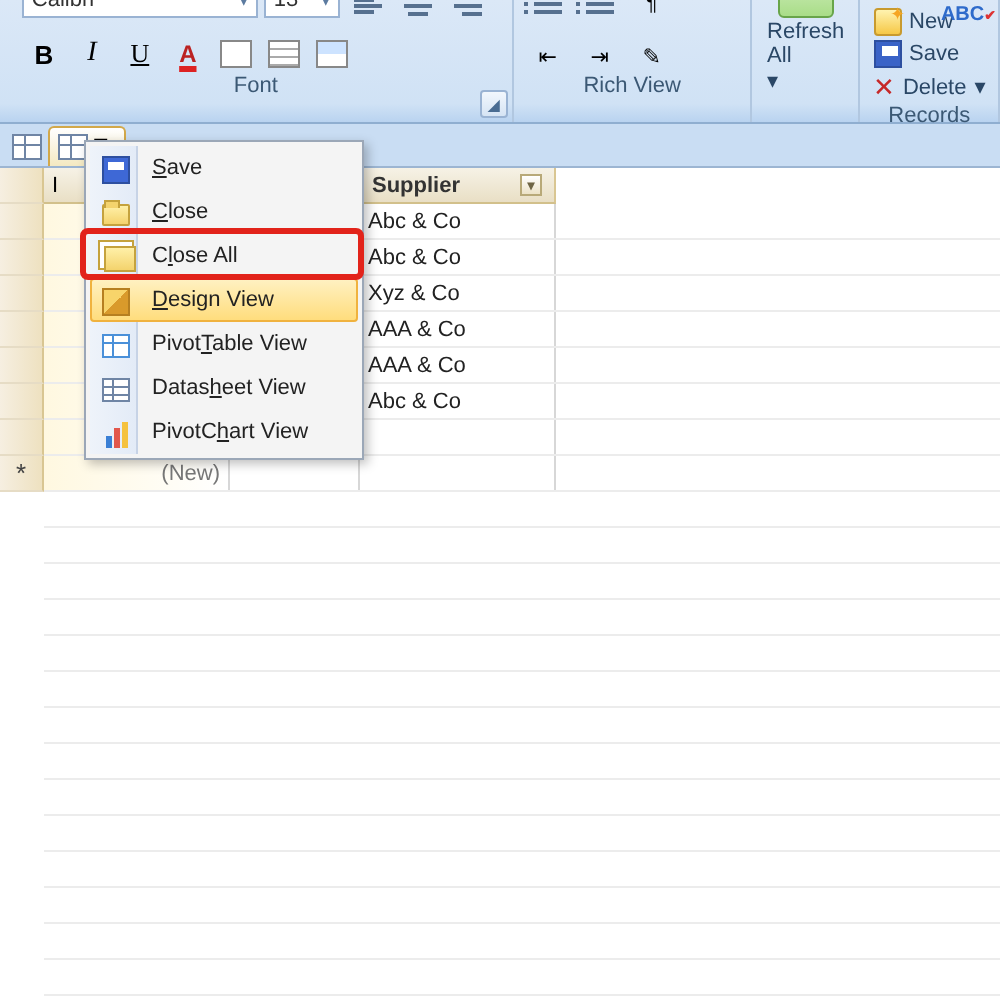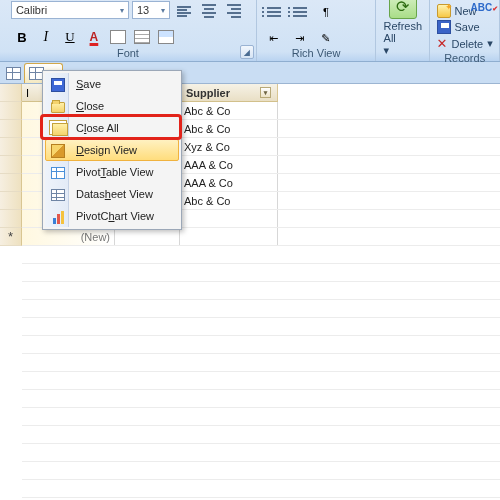--- a/index.html
+++ b/index.html
@@ -28,21 +28,21 @@
     height: 100%;
     display: flex;
     flex-direction: column;
     justify-content: flex-end;
     align-items: center;
   }
   .group-label {
     font-size: 11px;
     color: #3b5874;
     text-align: center;
-    padding-bottom: 2px;
+    padding-bottom: 12px;
     width: 100%;
   }
   .group-body {
     flex: 1;
     display: flex;
     align-items: flex-start;
     gap: 4px;
     padding: 3px 6px 0;
   }
   .font-group { width: 258px; }

